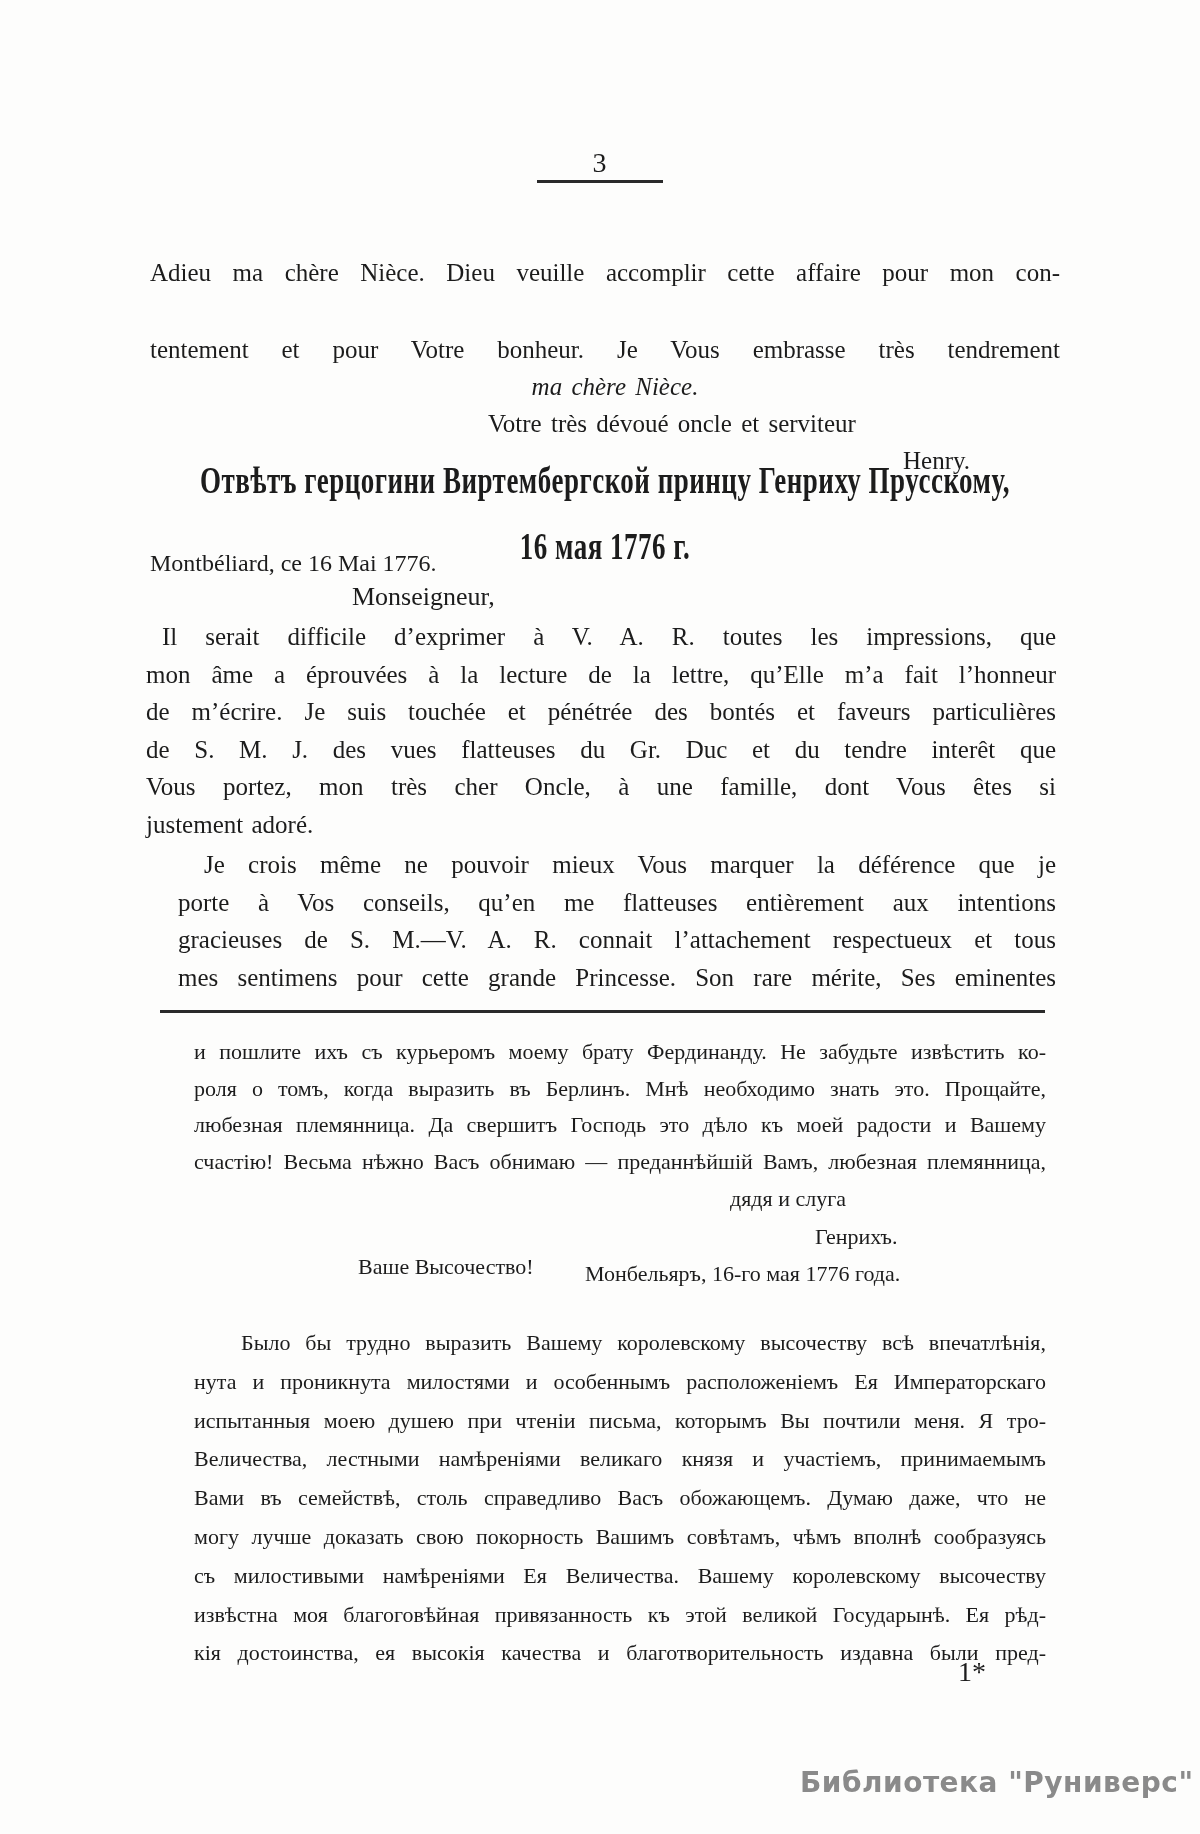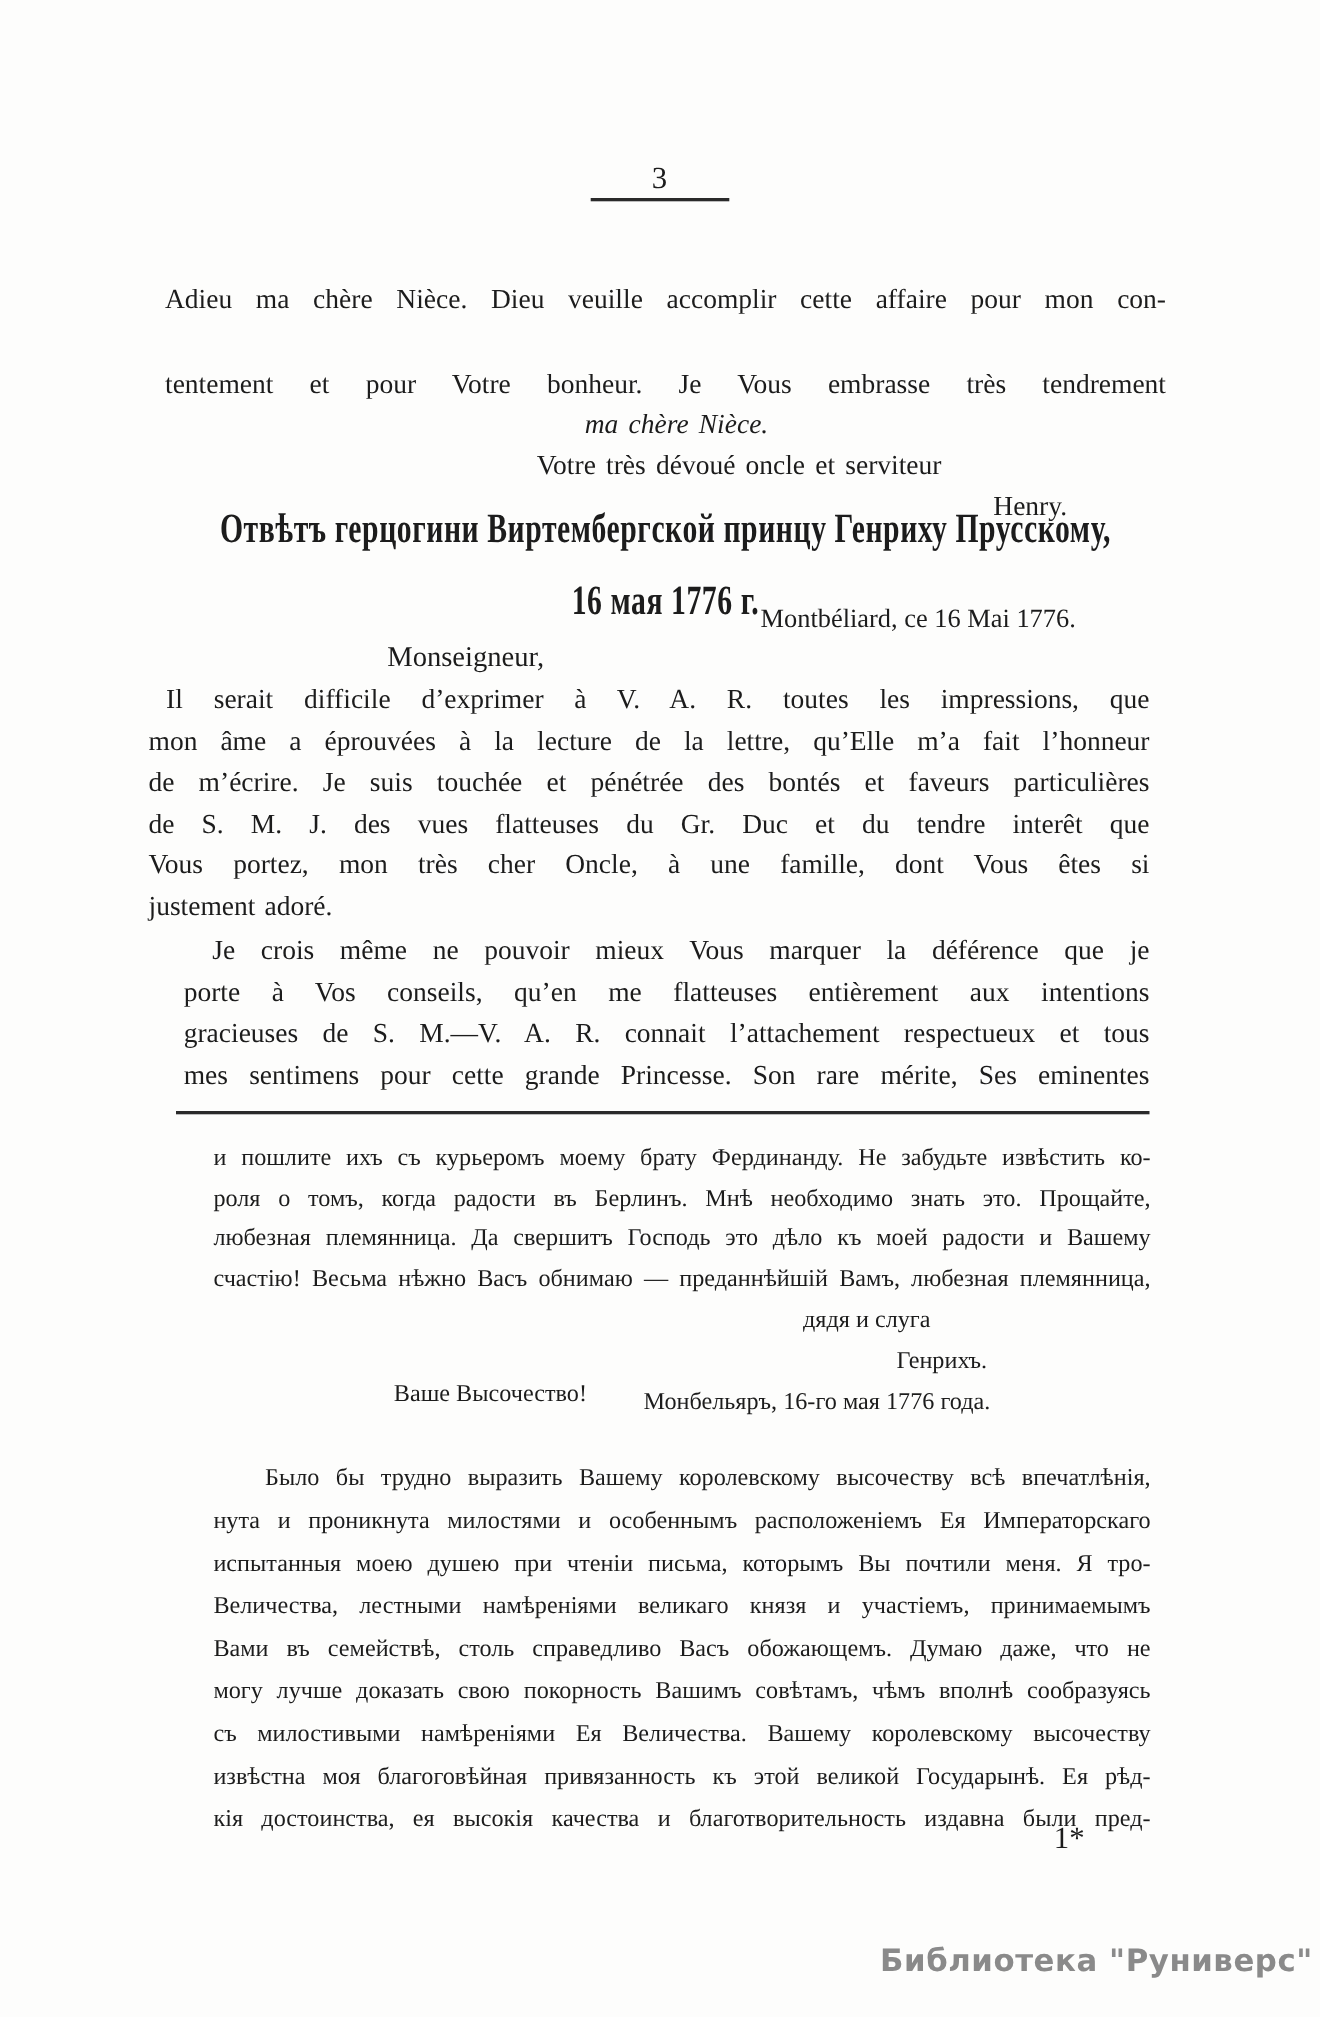--- a/index.html
+++ b/index.html
@@ -28,28 +28,28 @@
   .frend .sig{text-indent:753px;}
 
   .heading{
     top:447px;left:150px;width:910px;text-align:center;
     font-weight:bold;font-size:27px;letter-spacing:.5px;
   }
   .heading div{height:66px;line-height:66px;transform:scaleY(1.4);}
 
   .dateline-fr{
     top:545px;left:150px;width:910px;box-sizing:border-box;
-    padding-right:82px;text-align:right;font-size:24px;height:36px;line-height:36px;
+    padding-right:82px;font-size:24px;height:36px;line-height:36px;
   }
   .salutation-fr{
     top:579px;left:150px;width:910px;
     font-size:26px;height:36px;line-height:36px;text-indent:202px;
   }
 
-  .para{left:135px;width:910px;font-size:25px;}
+  .para{left:146px;width:910px;font-size:25px;}
   .para > div{height:37.5px;line-height:37.5px;word-spacing:2px;}
   .p1{top:618px;}
   .p2{top:846px;}
   .p1 > div:first-child{text-indent:16px;}
   .p2 > div:first-child{text-indent:26px;}
   .jel > div{text-align:justify;text-align-last:justify;}
   .jel > div:last-child{text-align-last:left;}
   .jall > div{text-align:justify;text-align-last:justify;margin-left:32px;}
 
   .fn{left:162px;width:884px;font-size:22px;}
@@ -108,21 +108,21 @@
       <div>Je crois même ne pouvoir mieux Vous marquer la déférence que je</div>
       <div>porte à Vos conseils, qu’en me flatteuses entièrement aux intentions</div>
       <div>gracieuses de S. M.—V. A. R. connait l’attachement respectueux et tous</div>
       <div>mes sentimens pour cette grande Princesse. Son rare mérite, Ses eminentes</div>
     </div>
 
   <div class="abs rule2"></div>
 
   <div class="abs fn fn1 jall">
       <div>и пошлите ихъ съ курьеромъ моему брату Фердинанду. Не забудьте извѣстить ко-</div>
-      <div>роля о томъ, когда радости въ Берлинъ. Мнѣ необходимо знать это. Прощайте,</div>
+      <div>роля о томъ, когда выразить въ Берлинъ. Мнѣ необходимо знать это. Прощайте,</div>
       <div>любезная племянница. Да свершитъ Господь это дѣло къ моей радости и Вашему</div>
       <div>счастію! Весьма нѣжно Васъ обнимаю — преданнѣйшій Вамъ, любезная племянница,</div>
     </div>
 
   <div class="abs fnline fn-valediction">дядя и слуга</div>
   <div class="abs fnline fn-signature">Генрихъ.</div>
   <div class="abs fnline fn-dateline">Монбельяръ, 16-го мая 1776 года.</div>
   <div class="abs fnline fn-salutation">Ваше Высочество!</div>
 
   <div class="abs fn fnp jall">

